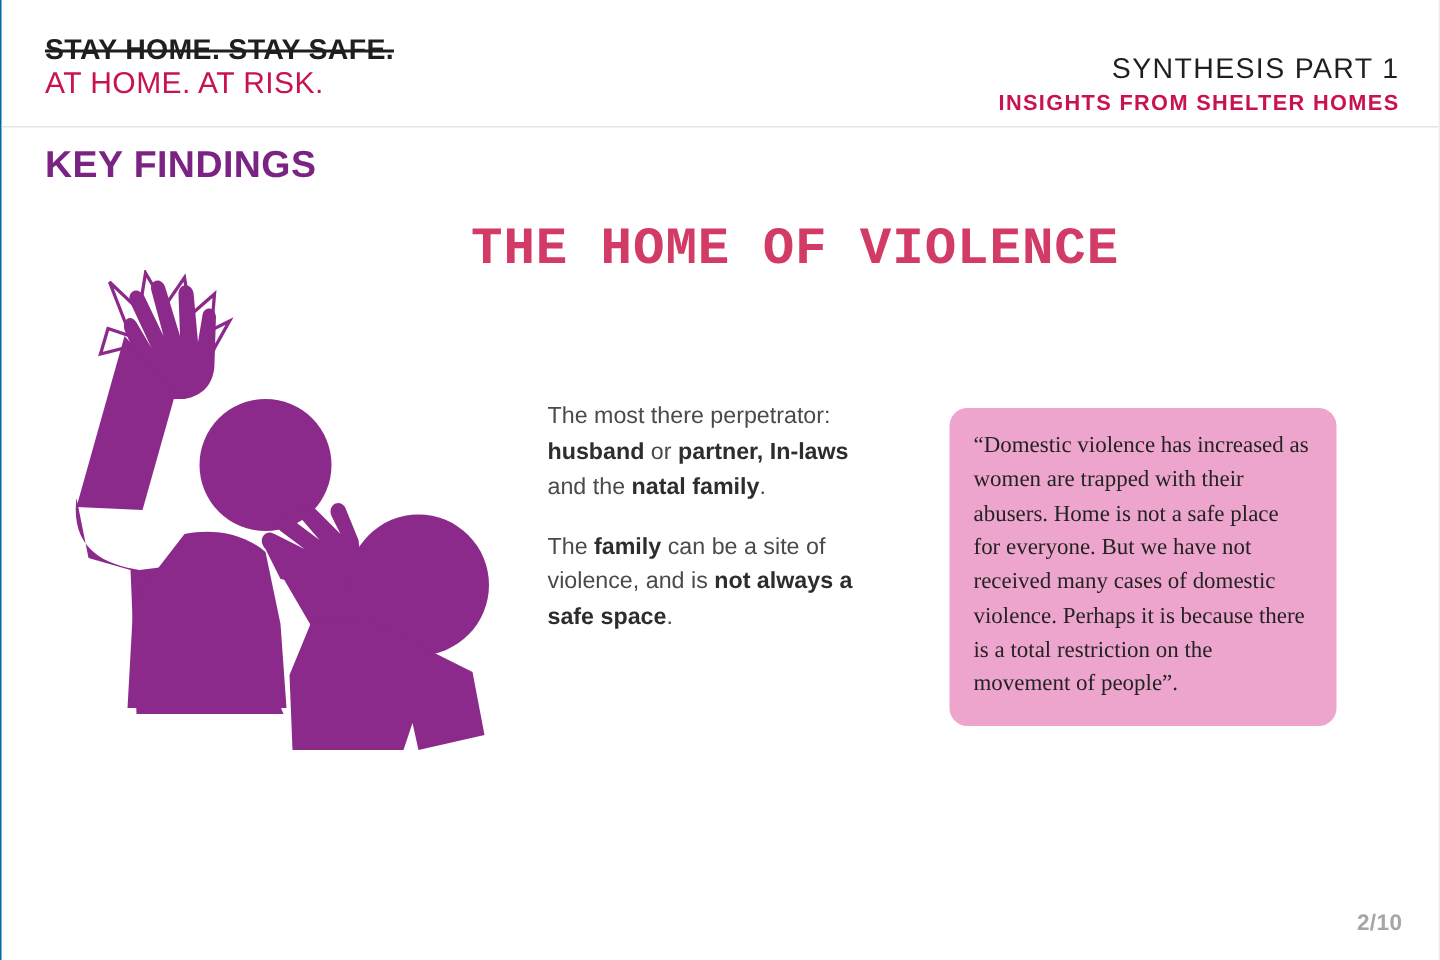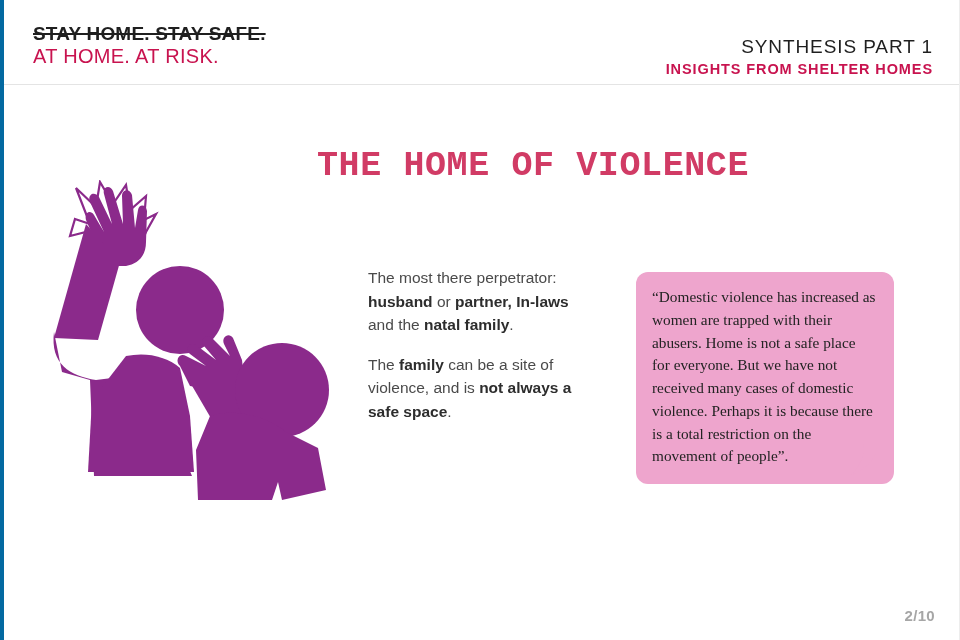--- a/index.html
+++ b/index.html
@@ -11,21 +11,21 @@
     font-family: "Liberation Sans", sans-serif;
     -webkit-font-smoothing: antialiased;
   }
   #slide {
     position: relative;
     width: 960px;
     height: 640px;
     background: #ffffff;
     overflow: hidden;
     box-sizing: border-box;
-    border-left: 4px solid #0369a1;
+    border-left: 1px solid #0369a1;
     border-right: 1px solid #ededed;
   }
 
   
   .header {
     position: absolute;
     left: 0; top: 0;
     width: 100%;
     height: 85px;
   }
@@ -182,20 +182,21 @@
       <div class="brand-strike">STAY HOME. STAY SAFE.</div>
       <div class="brand-main">AT HOME. AT RISK.</div>
     </div>
     <div class="header-right">
       <div class="line1">SYNTHESIS PART 1</div>
       <div class="line2">INSIGHTS FROM SHELTER HOMES</div>
     </div>
     <div class="header-divider"></div>
   </div>
 
+  <div class="section-label">KEY FINDINGS</div>
 
   <div class="slide-title">THE HOME OF VIOLENCE</div>
 
   <div class="illustration">
     <svg viewBox="0 0 320 330" width="320" height="330" aria-hidden="true">
 
       <g>
         <path d="M41 39 L56 44 L42 8 L62 27 L66 2 L79 24 L92 5 L96 30 L112 16 L110 40
                  L122 34 L112 52 L104 70 L96 58 L92 80 L80 62 L68 86 L62 62 L50 70
                  L52 52 L36 56 Z" fill="none" stroke="#8b2a8b" stroke-width="2.2" stroke-linejoin="miter"></path>

